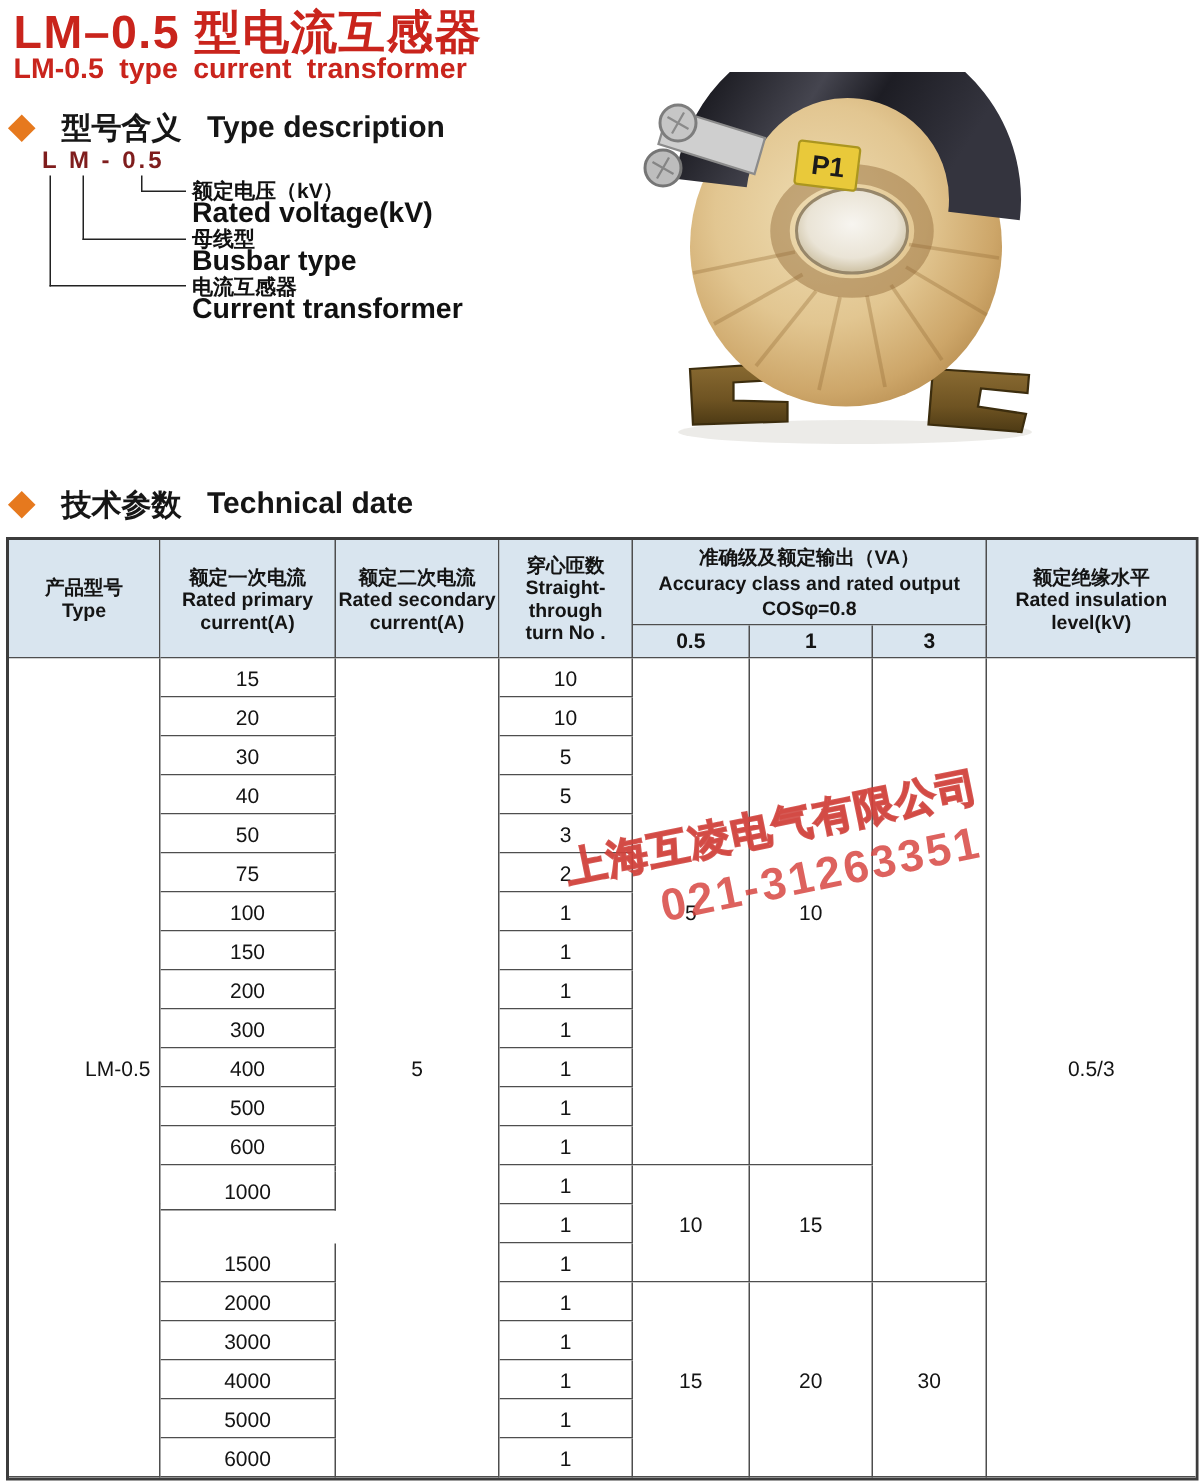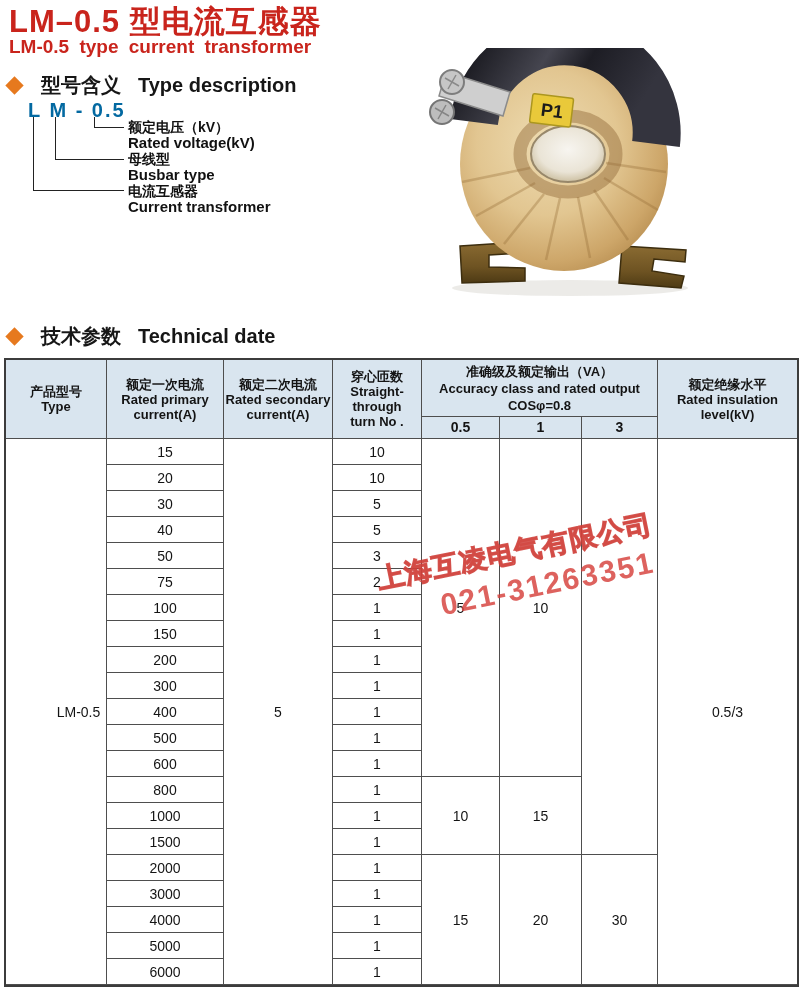--- a/index.html
+++ b/index.html
@@ -27,32 +27,32 @@
   }
   .diamond{
     width:13px;height:13px;background:#e6791e;transform:rotate(45deg);
     display:inline-block;margin-right:3px;flex:0 0 auto;
   }
   #section1{top:72px;}
   #section2{top:323px;justify-content:center;}
 
   
   .model-code{
-    position:absolute;left:28px;top:99px;font-size:20px;font-weight:bold;
-    color:#0369a1;letter-spacing:2px;white-space:nowrap;
+    position:absolute;left:28px;top:99px;font-size:16px;font-weight:bold;
+    color:#7f1d1d;letter-spacing:2px;white-space:nowrap;
   }
   .lshape{
     position:absolute;border-left:1.5px solid #222;border-bottom:1.5px solid #222;
   }
   #l1{left:94px;top:117px;width:29px;height:10px;}
   #l2{left:55px;top:117px;width:68px;height:42px;}
   #l3{left:33px;top:117px;width:90px;height:73px;}
   .td-label{position:absolute;left:128px;color:#111;white-space:nowrap;line-height:16px;}
   .td-label .zh{font-size:14px;font-weight:bold;}
-  .td-label .en{font-size:15px;font-weight:bold;}
+  .td-label .en{font-size:19px;font-weight:bold;}
   #lbl1{top:119px;} #lbl2{top:151px;} #lbl3{top:183px;}
 
   
   .photo{position:absolute;left:418px;top:48px;width:332px;height:252px;}
 
   
   .ttable{
     position:absolute;left:4px;top:358px;width:791px;height:625px;
     border:2px solid #3c3c3c;background:#fff;box-sizing:content-box;
   }
@@ -237,21 +237,21 @@
       <div class="cell" style="left: 101px; top: 313px; width: 117px; height: 26px;">300</div>
       <div class="cell" style="left: 327px; top: 313px; width: 89px; height: 26px;">1</div>
       <div class="cell" style="left: 101px; top: 339px; width: 117px; height: 26px;">400</div>
       <div class="cell" style="left: 327px; top: 339px; width: 89px; height: 26px;">1</div>
       <div class="cell" style="left: 101px; top: 365px; width: 117px; height: 26px;">500</div>
       <div class="cell" style="left: 327px; top: 365px; width: 89px; height: 26px;">1</div>
       <div class="cell" style="left: 101px; top: 391px; width: 117px; height: 26px;">600</div>
       <div class="cell" style="left: 327px; top: 391px; width: 89px; height: 26px;">1</div>
       <div class="cell" style="left: 101px; top: 417px; width: 117px; height: 26px;">800</div>
       <div class="cell" style="left: 327px; top: 417px; width: 89px; height: 26px;">1</div>
-      <div class="cell" style="left: 101px; top: 443px; width: 117px; height: 26px;">1000</div>
+      <div class="cell" style="left: 101px; top: 421px; width: 117px; height: 26px;">1000</div>
       <div class="cell" style="left: 327px; top: 443px; width: 89px; height: 26px;">1</div>
       <div class="cell" style="left: 101px; top: 469px; width: 117px; height: 26px;">1500</div>
       <div class="cell" style="left: 327px; top: 469px; width: 89px; height: 26px;">1</div>
       <div class="cell" style="left: 101px; top: 495px; width: 117px; height: 26px;">2000</div>
       <div class="cell" style="left: 327px; top: 495px; width: 89px; height: 26px;">1</div>
       <div class="cell" style="left: 101px; top: 521px; width: 117px; height: 26px;">3000</div>
       <div class="cell" style="left: 327px; top: 521px; width: 89px; height: 26px;">1</div>
       <div class="cell" style="left: 101px; top: 547px; width: 117px; height: 26px;">4000</div>
       <div class="cell" style="left: 327px; top: 547px; width: 89px; height: 26px;">1</div>
       <div class="cell" style="left: 101px; top: 573px; width: 117px; height: 26px;">5000</div>

